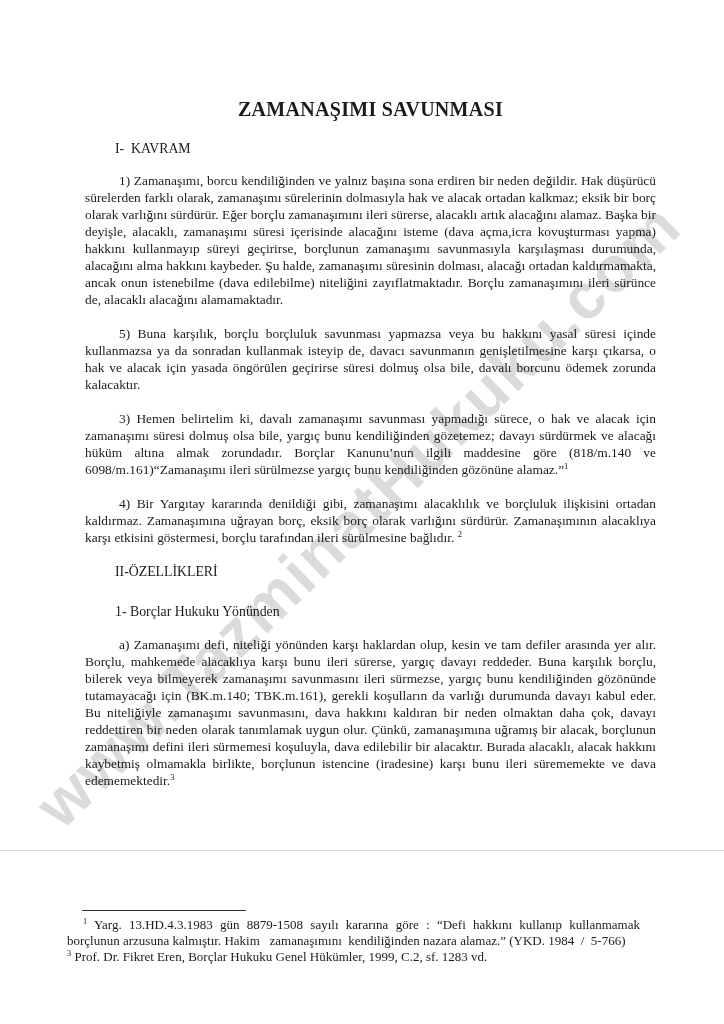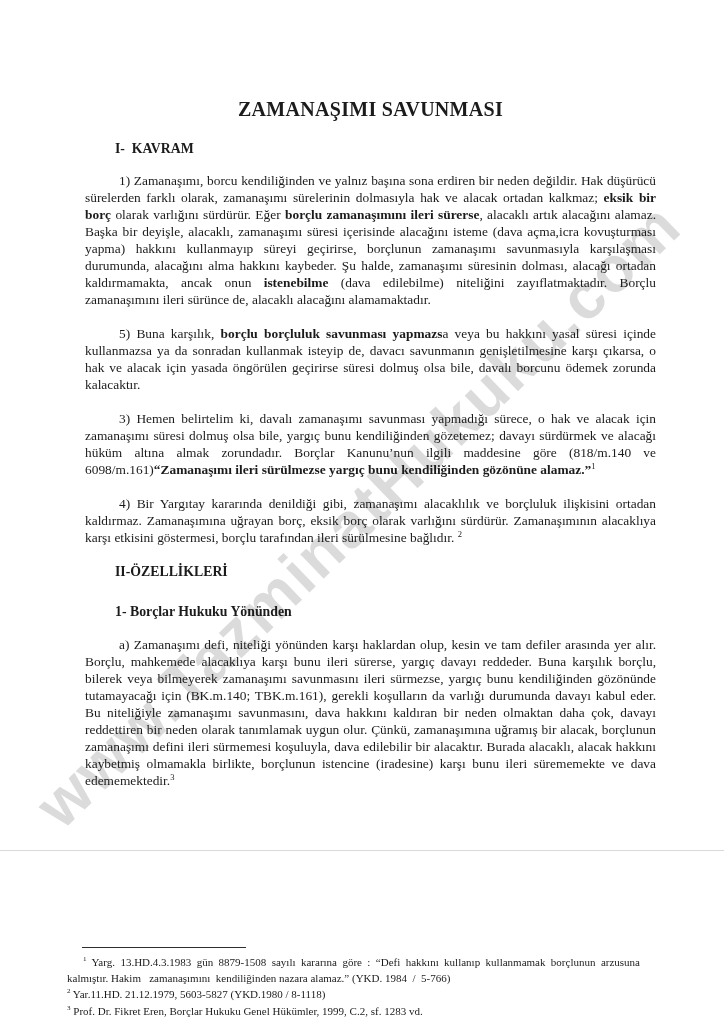--- a/index.html
+++ b/index.html
@@ -48,42 +48,42 @@
   .h1, .h2, .h3 {
     font-weight: bold;
     font-size: 13.8px;
     margin-left: 30px;
     text-align: left;
   }
   .h1 { margin-bottom: 15px; }
   .h2 { margin-bottom: 23px; }
   .h3 { margin-bottom: 16px; }
   .p { text-indent: 34px; }
-  .b { font-weight: bold; }
+  .b { font-weight: normal; }
   sup.fnref {
     font-size: 0.64em;
     vertical-align: super;
     line-height: 0;
   }
   .scan-line {
     position: absolute;
     left: 0;
     top: 850px;
     width: 100%;
     height: 1px;
     background: #dadada;
     z-index: 2;
   }
   .footnote-area {
     position: absolute;
     left: 67px;
-    top: 941px;
+    top: 903px;
     width: 573px;
     z-index: 2;
-    font-size: 11px;
+    font-size: 13px;
     line-height: 16.4px;
     text-align: justify;
   }
   .footnote-rule {
     width: 164px;
     margin-left: 15px;
     border: 0;
     border-top: 1.6px solid #2e2e2e;
     margin-bottom: 6px;
   }
@@ -109,17 +109,16 @@
         <div class="block p"><span>a) Zamanaşımı defi, niteliği yönünden karşı haklardan olup, kesin ve tam defiler arasında yer alır. Borçlu, mahkemede alacaklıya karşı bunu ileri sürerse, yargıç davayı reddeder. Buna karşılık borçlu, bilerek veya bilmeyerek zamanaşımı savunmasını ileri sürmezse, yargıç bunu kendiliğinden gözönünde tutamayacağı için (BK.m.140; TBK.m.161), gerekli koşulların da varlığı durumunda davayı kabul eder. Bu niteliğiyle zamanaşımı savunmasını, dava hakkını kaldıran bir neden olmaktan daha çok, davayı reddettiren bir neden olarak tanımlamak uygun olur. Çünkü, zamanaşımına uğramış bir alacak, borçlunun zamanaşımı defini ileri sürmemesi koşuluyla, dava edilebilir bir alacaktır. Burada alacaklı, alacak hakkını kaybetmiş olmamakla birlikte, borçlunun istencine (iradesine) karşı bunu ileri sürememekte ve dava edememektedir.</span><sup class="fnref">3</sup></div>
       </div>
   </div>
 
   <div class="scan-line"></div>
 
   <div class="footnote-area">
     <hr class="footnote-rule">
     <div id="footnote-list">
         <div class="footnote indent-first"><sup class="fnref">1</sup><span> Yarg. 13.HD.4.3.1983 gün 8879-1508 sayılı kararına göre : “Defi hakkını kullanıp kullanmamak borçlunun arzusuna kalmıştır. Hakim &nbsp;&nbsp;zamanaşımını &nbsp;kendiliğinden nazara alamaz.” (YKD. 1984 &nbsp;/ &nbsp;5-766)</span></div>
-        <div class="footnote"><sup class="fnref">2</sup><span> Yar.11.HD. 21.12.1979, 5603-5827 (YKD.1980 / 8-1118)</span></div>
         <div class="footnote"><sup class="fnref">3</sup><span> Prof. Dr. Fikret Eren, Borçlar Hukuku Genel Hükümler, 1999, C.2, sf. 1283 vd.</span></div>
       </div>
   </div>
 </div>
 
 </body></html>

